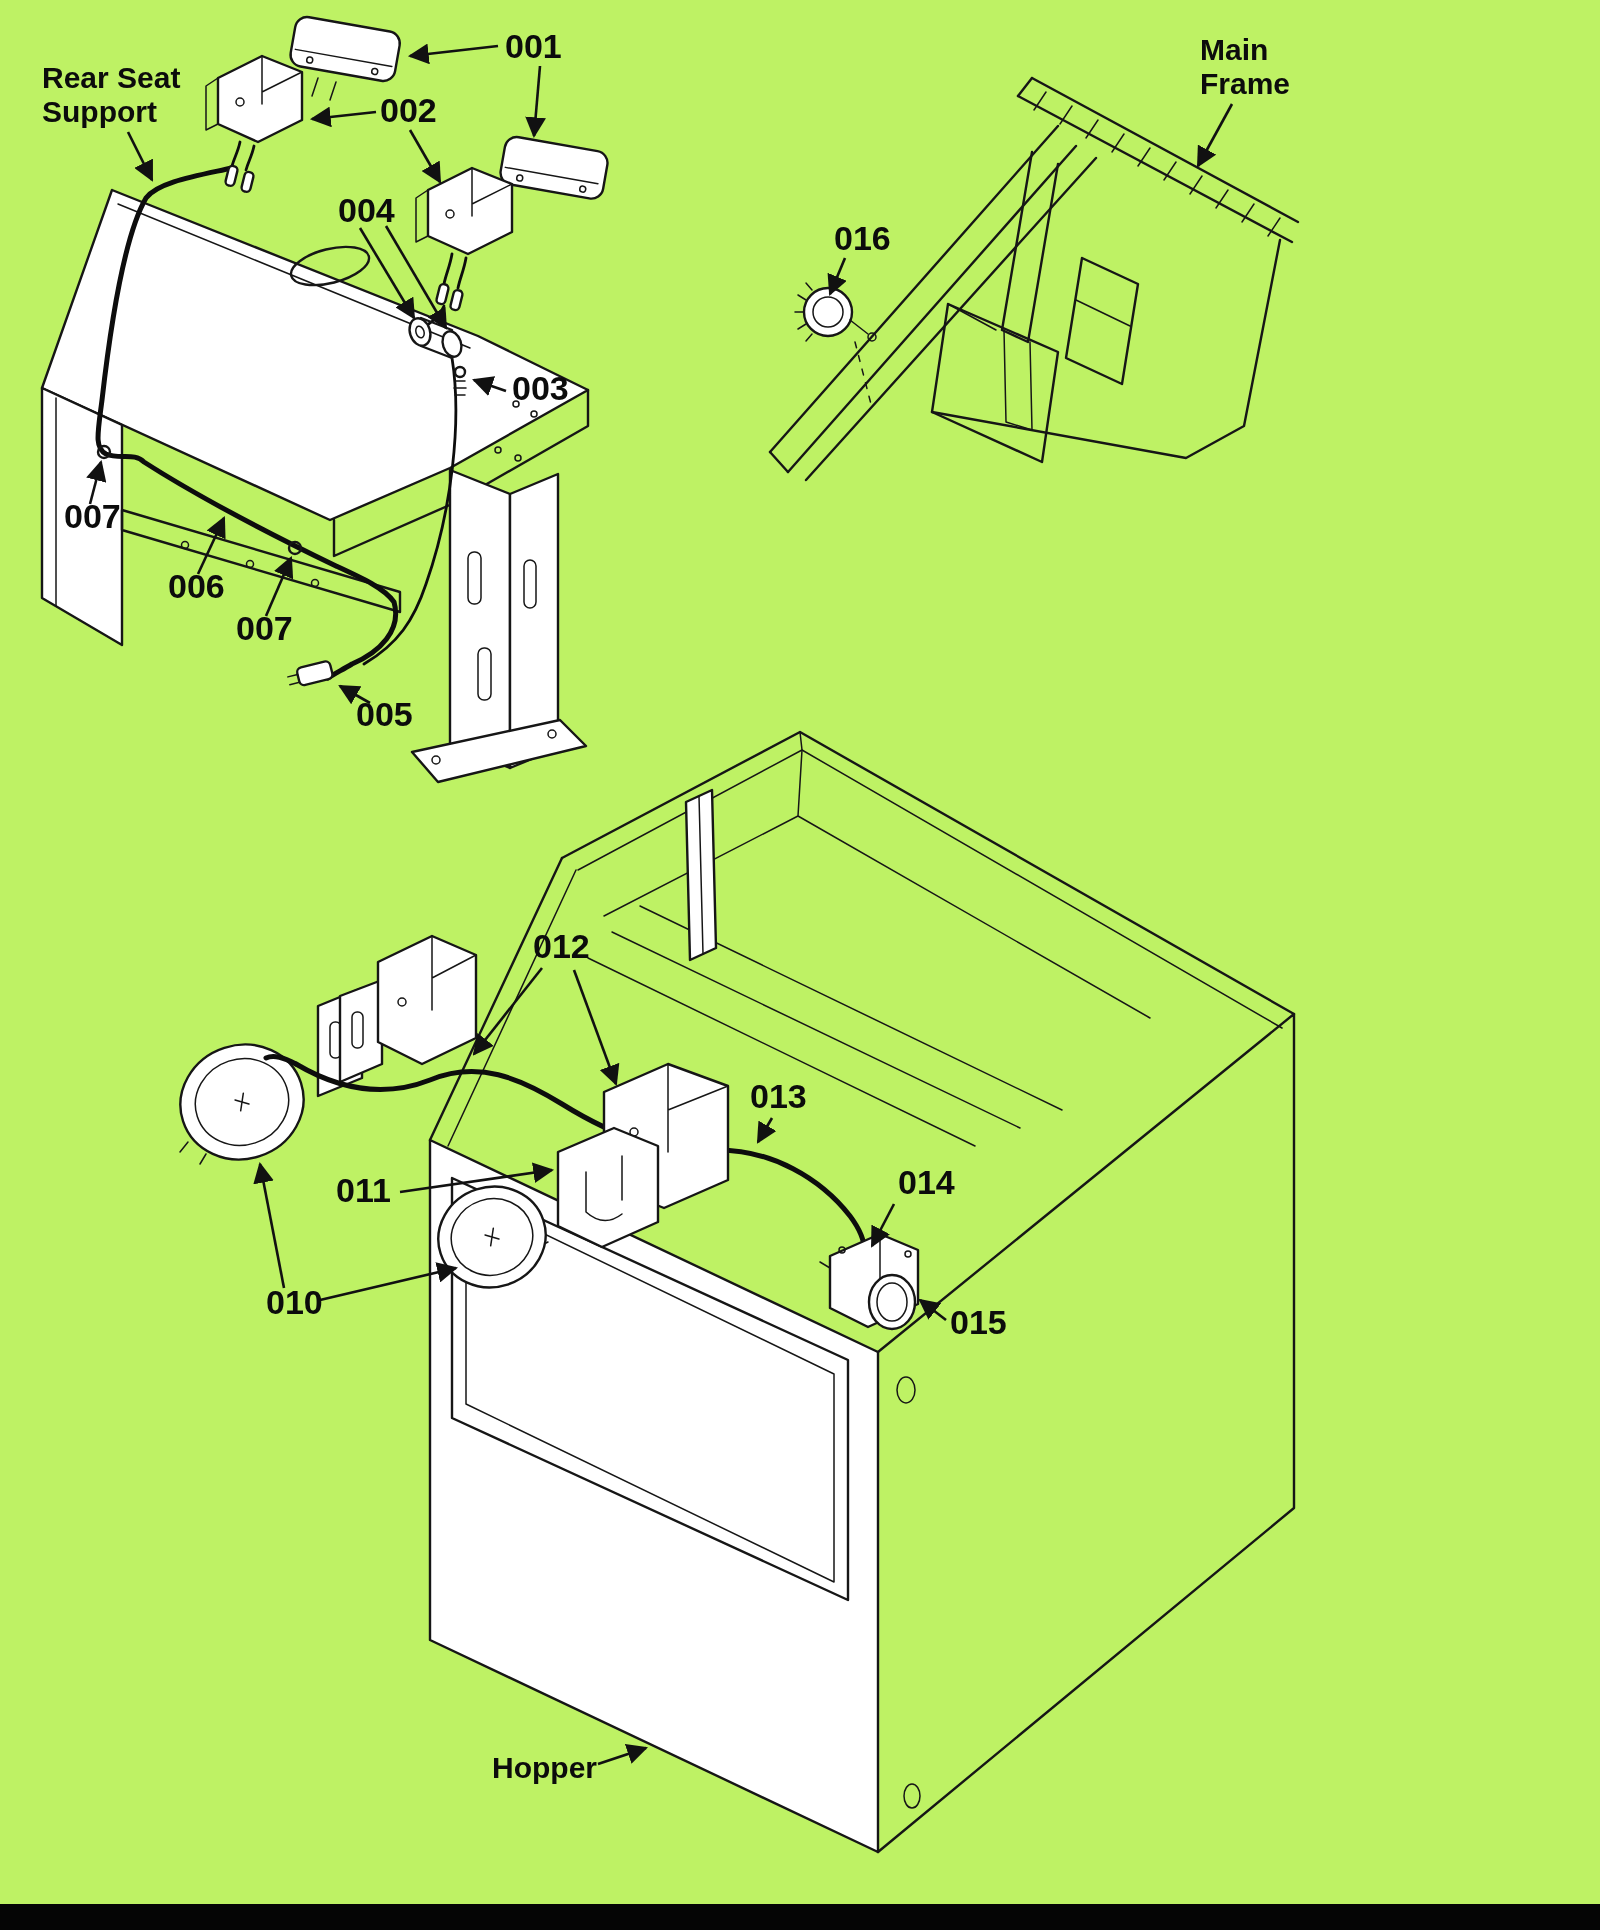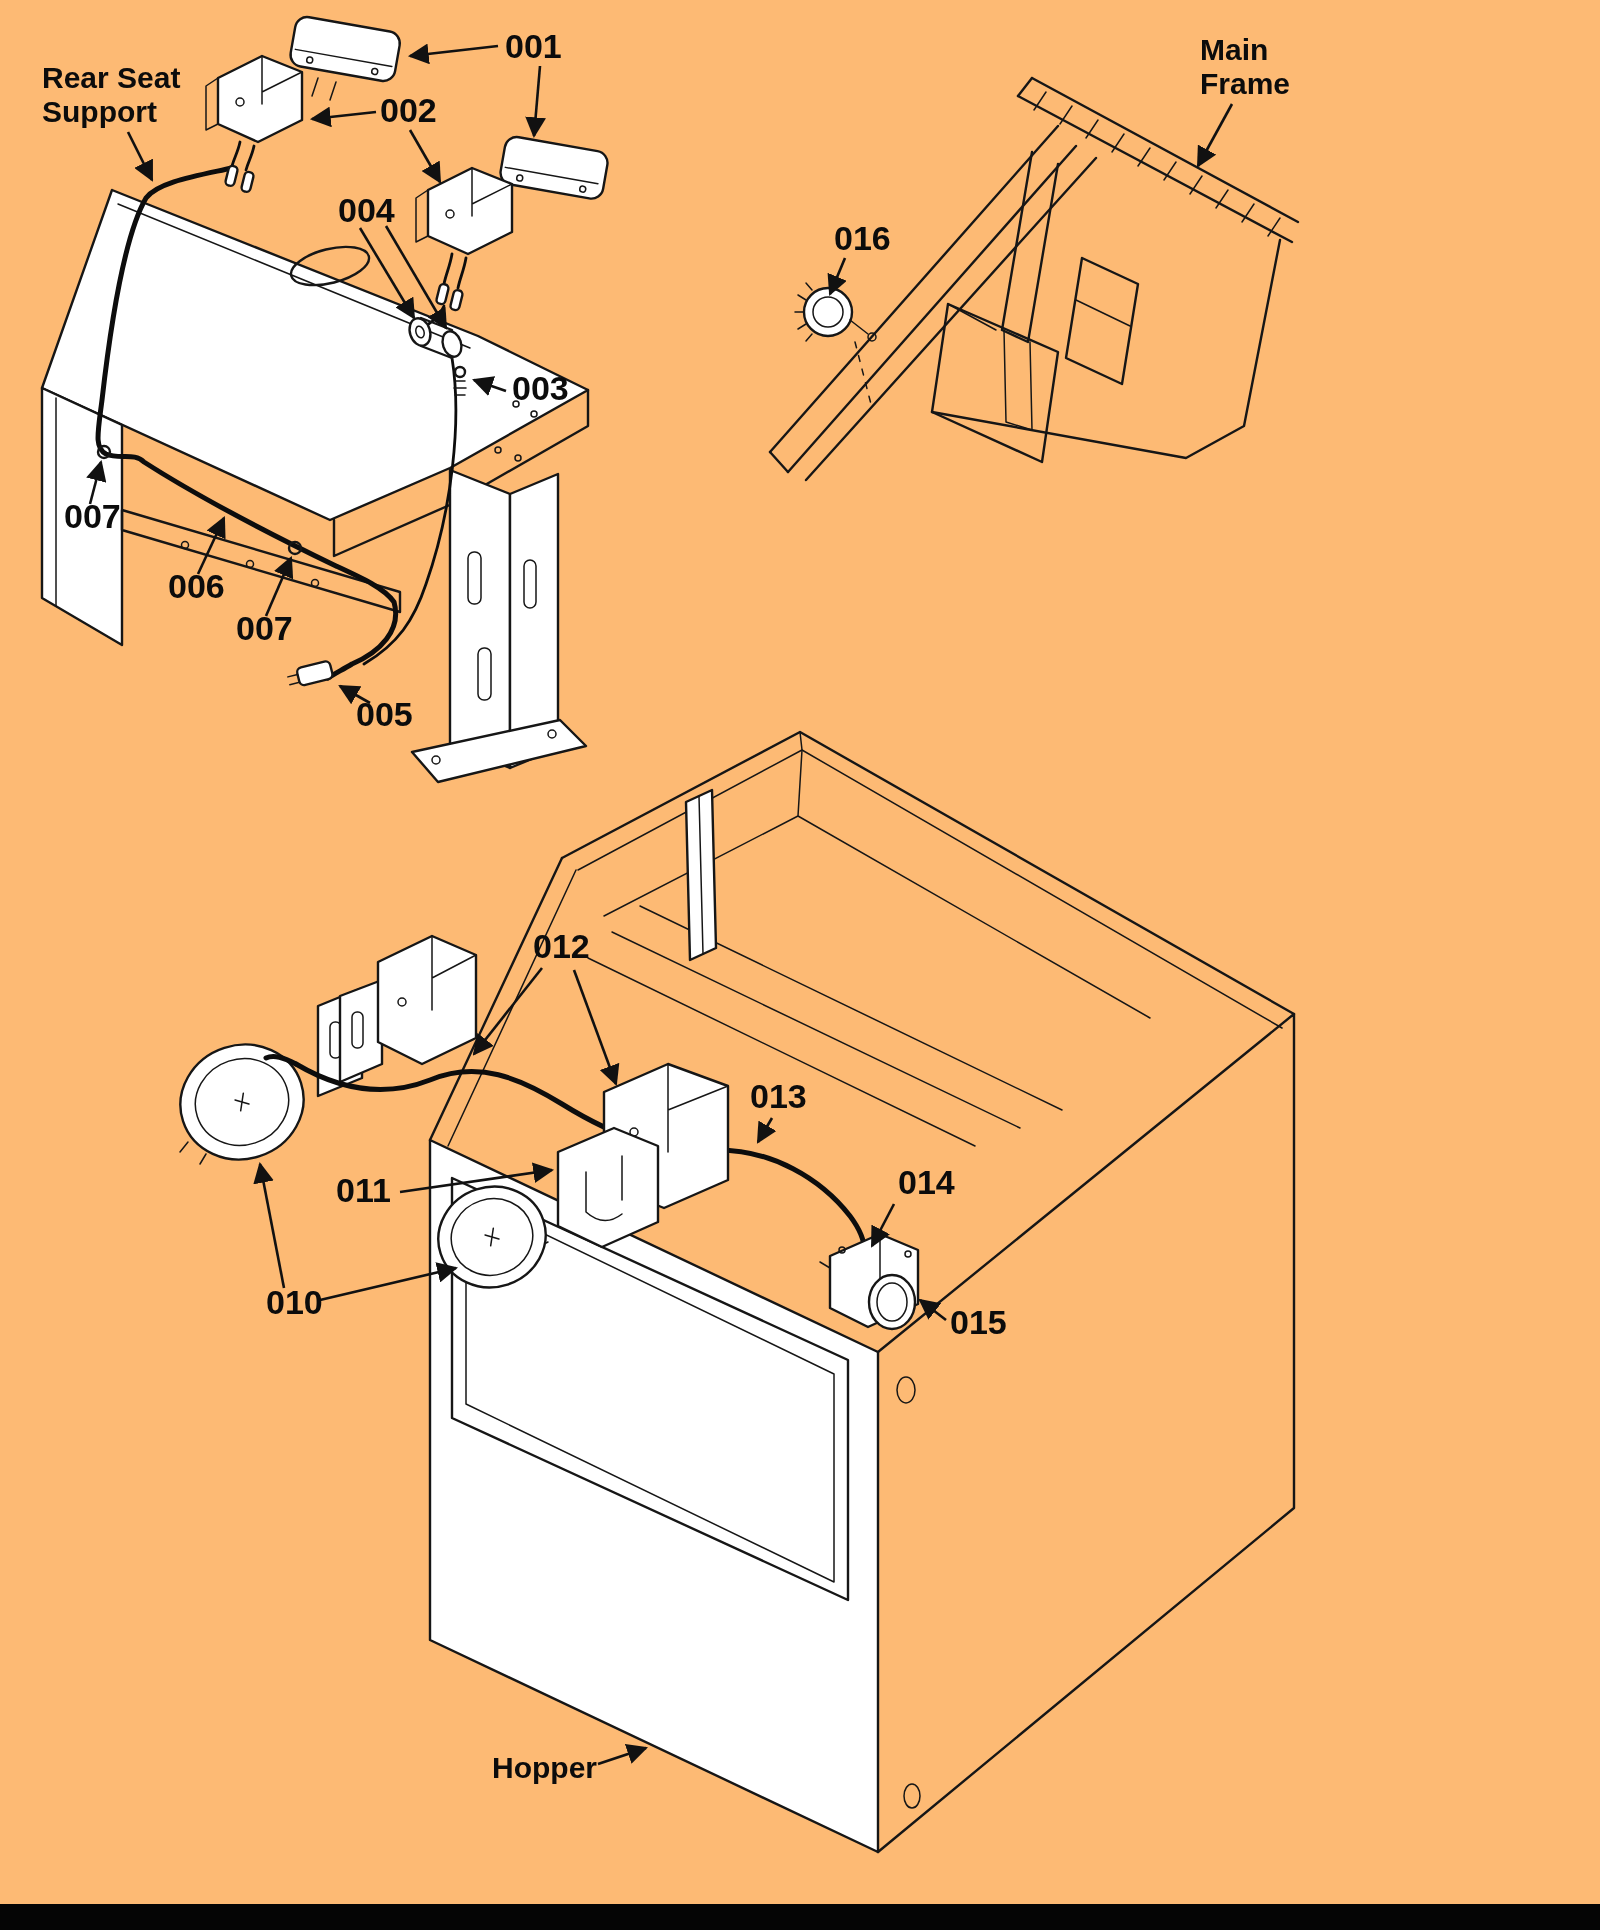--- a/index.html
+++ b/index.html
@@ -1,16 +1,16 @@
 <!DOCTYPE html>
 <html><head>
 <meta charset="utf-8">
 <style>
   html,body{margin:0;padding:0;background:#ffffff;}
-  .page{position:relative;width:1600px;height:1930px;background:#fdba74;overflow:hidden;}
+  .page{position:relative;width:1600px;height:1930px;background:#bef264;overflow:hidden;}
   svg{display:block;}
   .ln{fill:none;stroke:#161616;stroke-width:2.4;stroke-linejoin:round;stroke-linecap:round;}
   .thin{fill:none;stroke:#161616;stroke-width:1.5;stroke-linejoin:round;stroke-linecap:round;}
   .face{fill:#ffffff;stroke:#161616;stroke-width:2.4;stroke-linejoin:round;}
   .wire{fill:none;stroke:#0d0d0d;stroke-width:5;stroke-linecap:round;}
   .wire2{fill:none;stroke:#0d0d0d;stroke-width:2.8;stroke-linecap:round;}
   .leader{fill:none;stroke:#111111;stroke-width:2.6;}
   .callout{font:bold 34px "Liberation Sans",sans-serif;fill:#0c0c0c;}
   .seclabel{font:bold 30px "Liberation Sans",sans-serif;fill:#0c0c0c;}
 </style>

